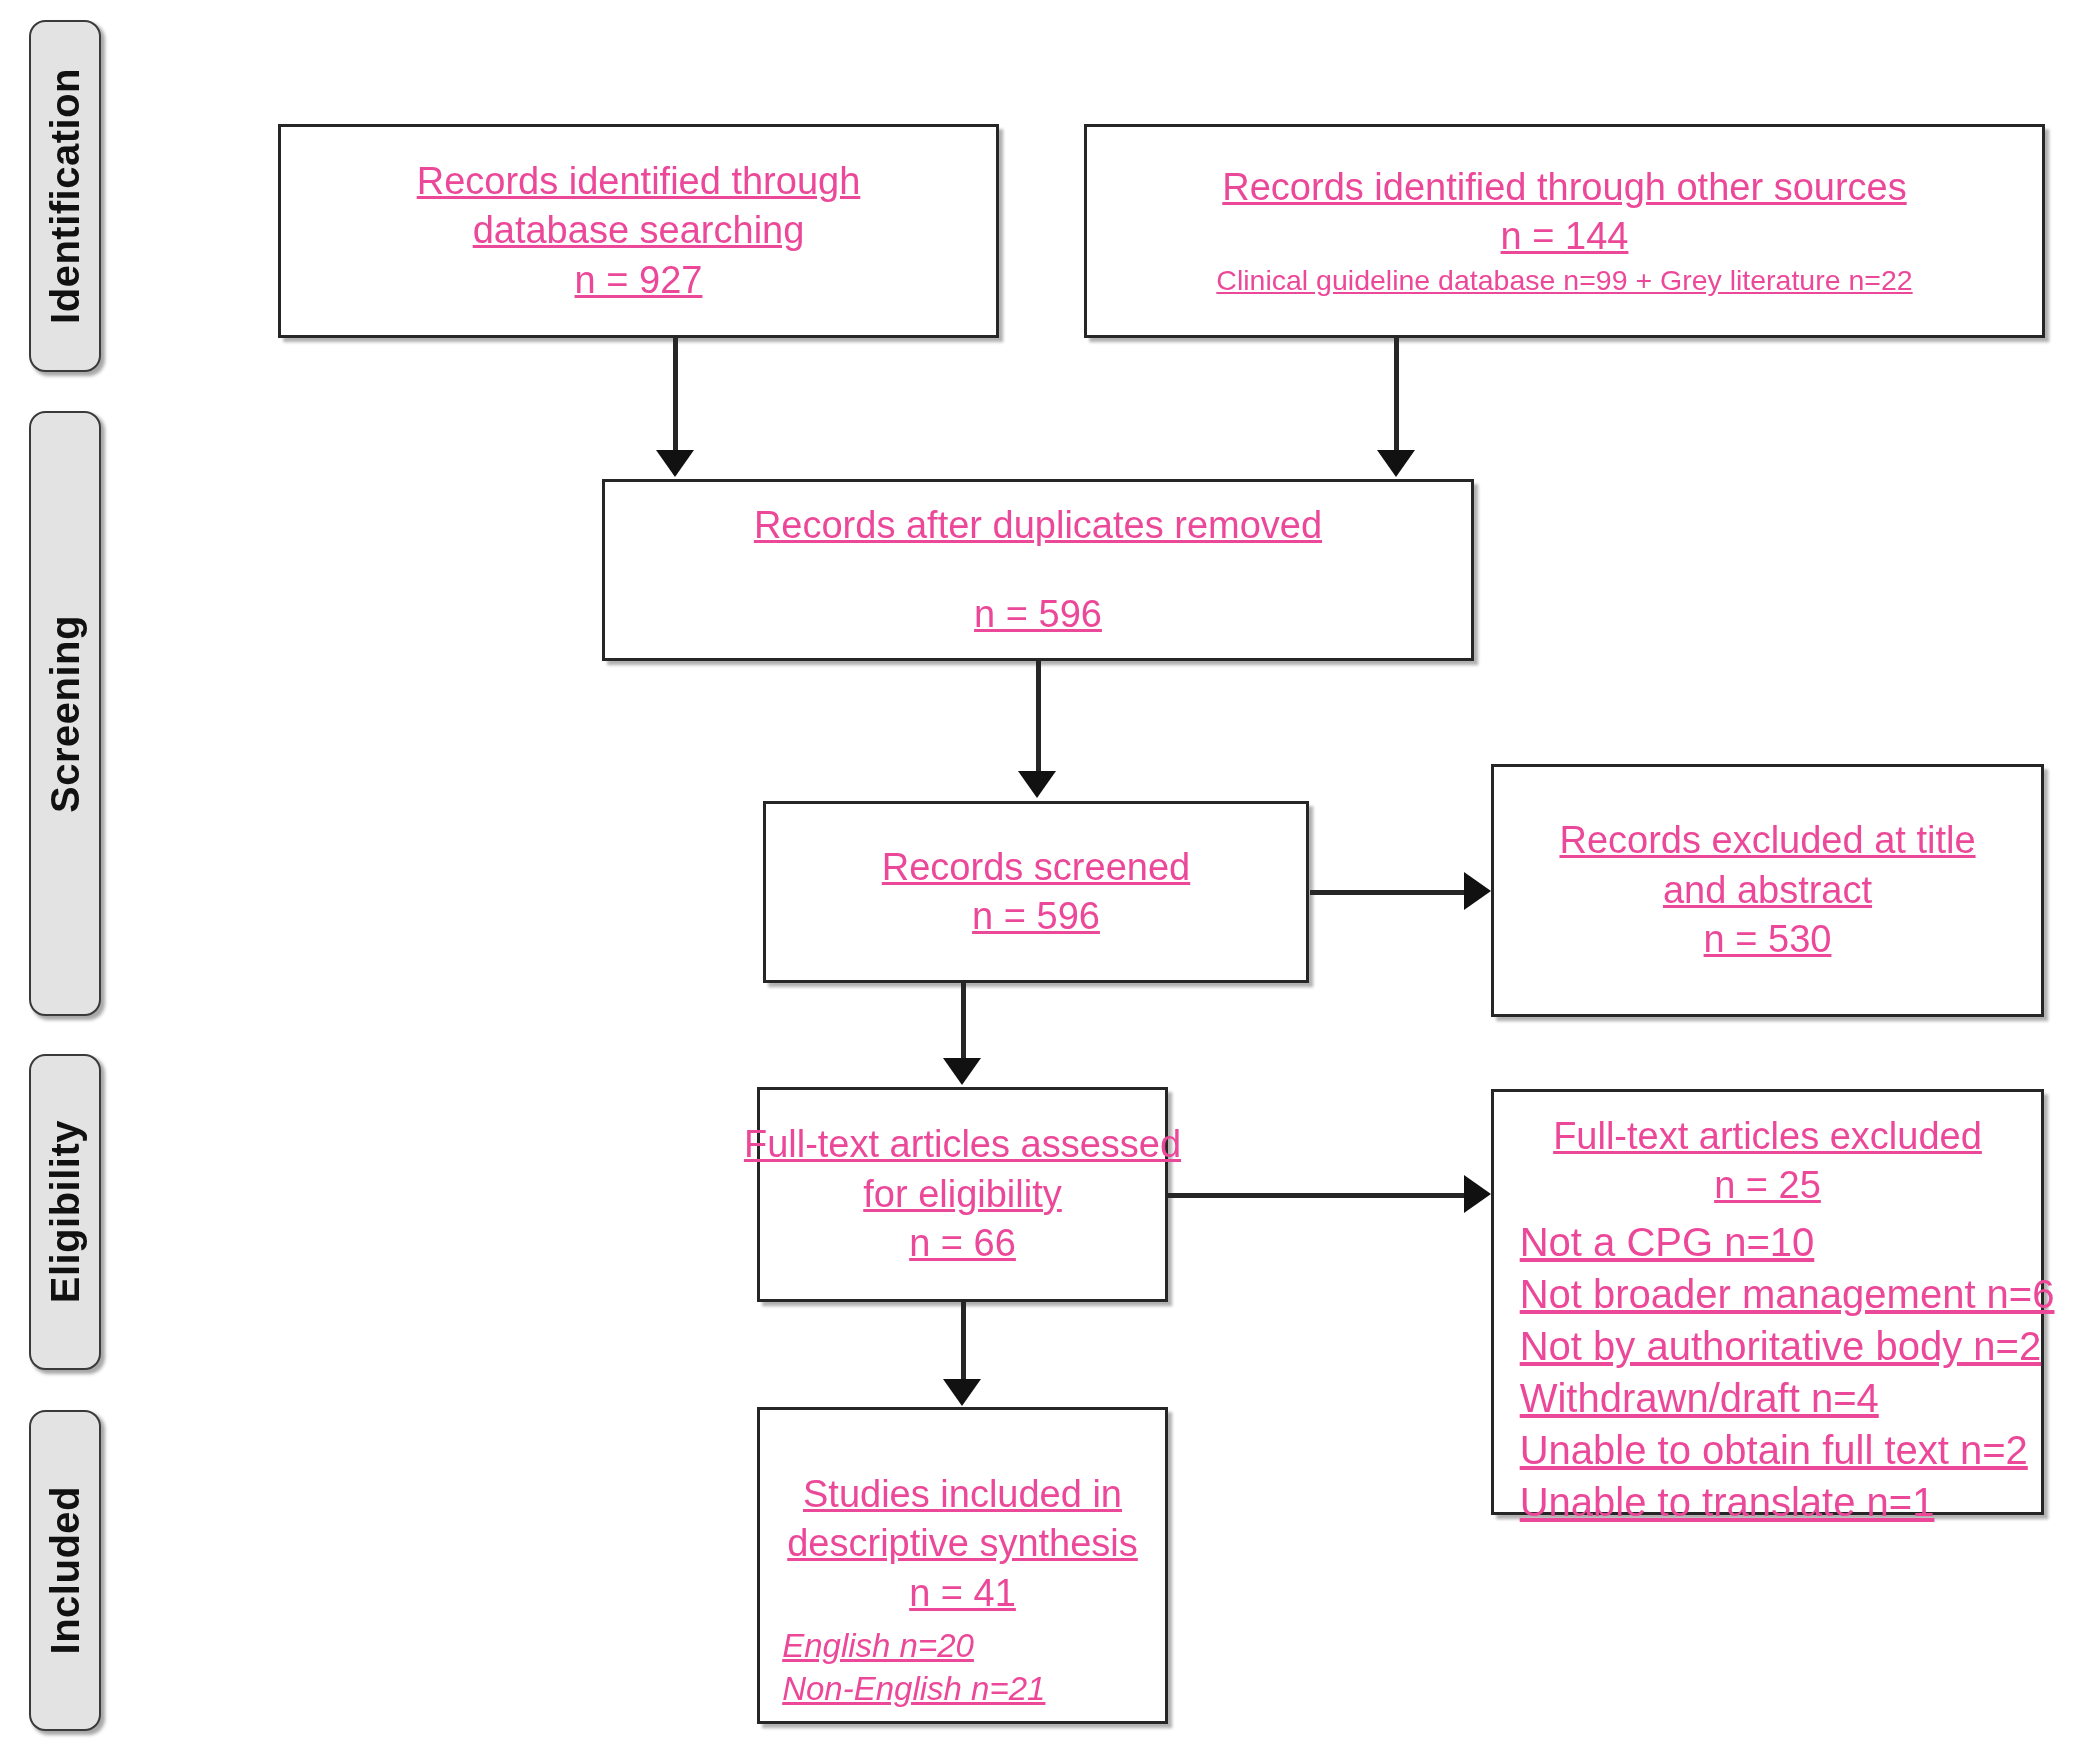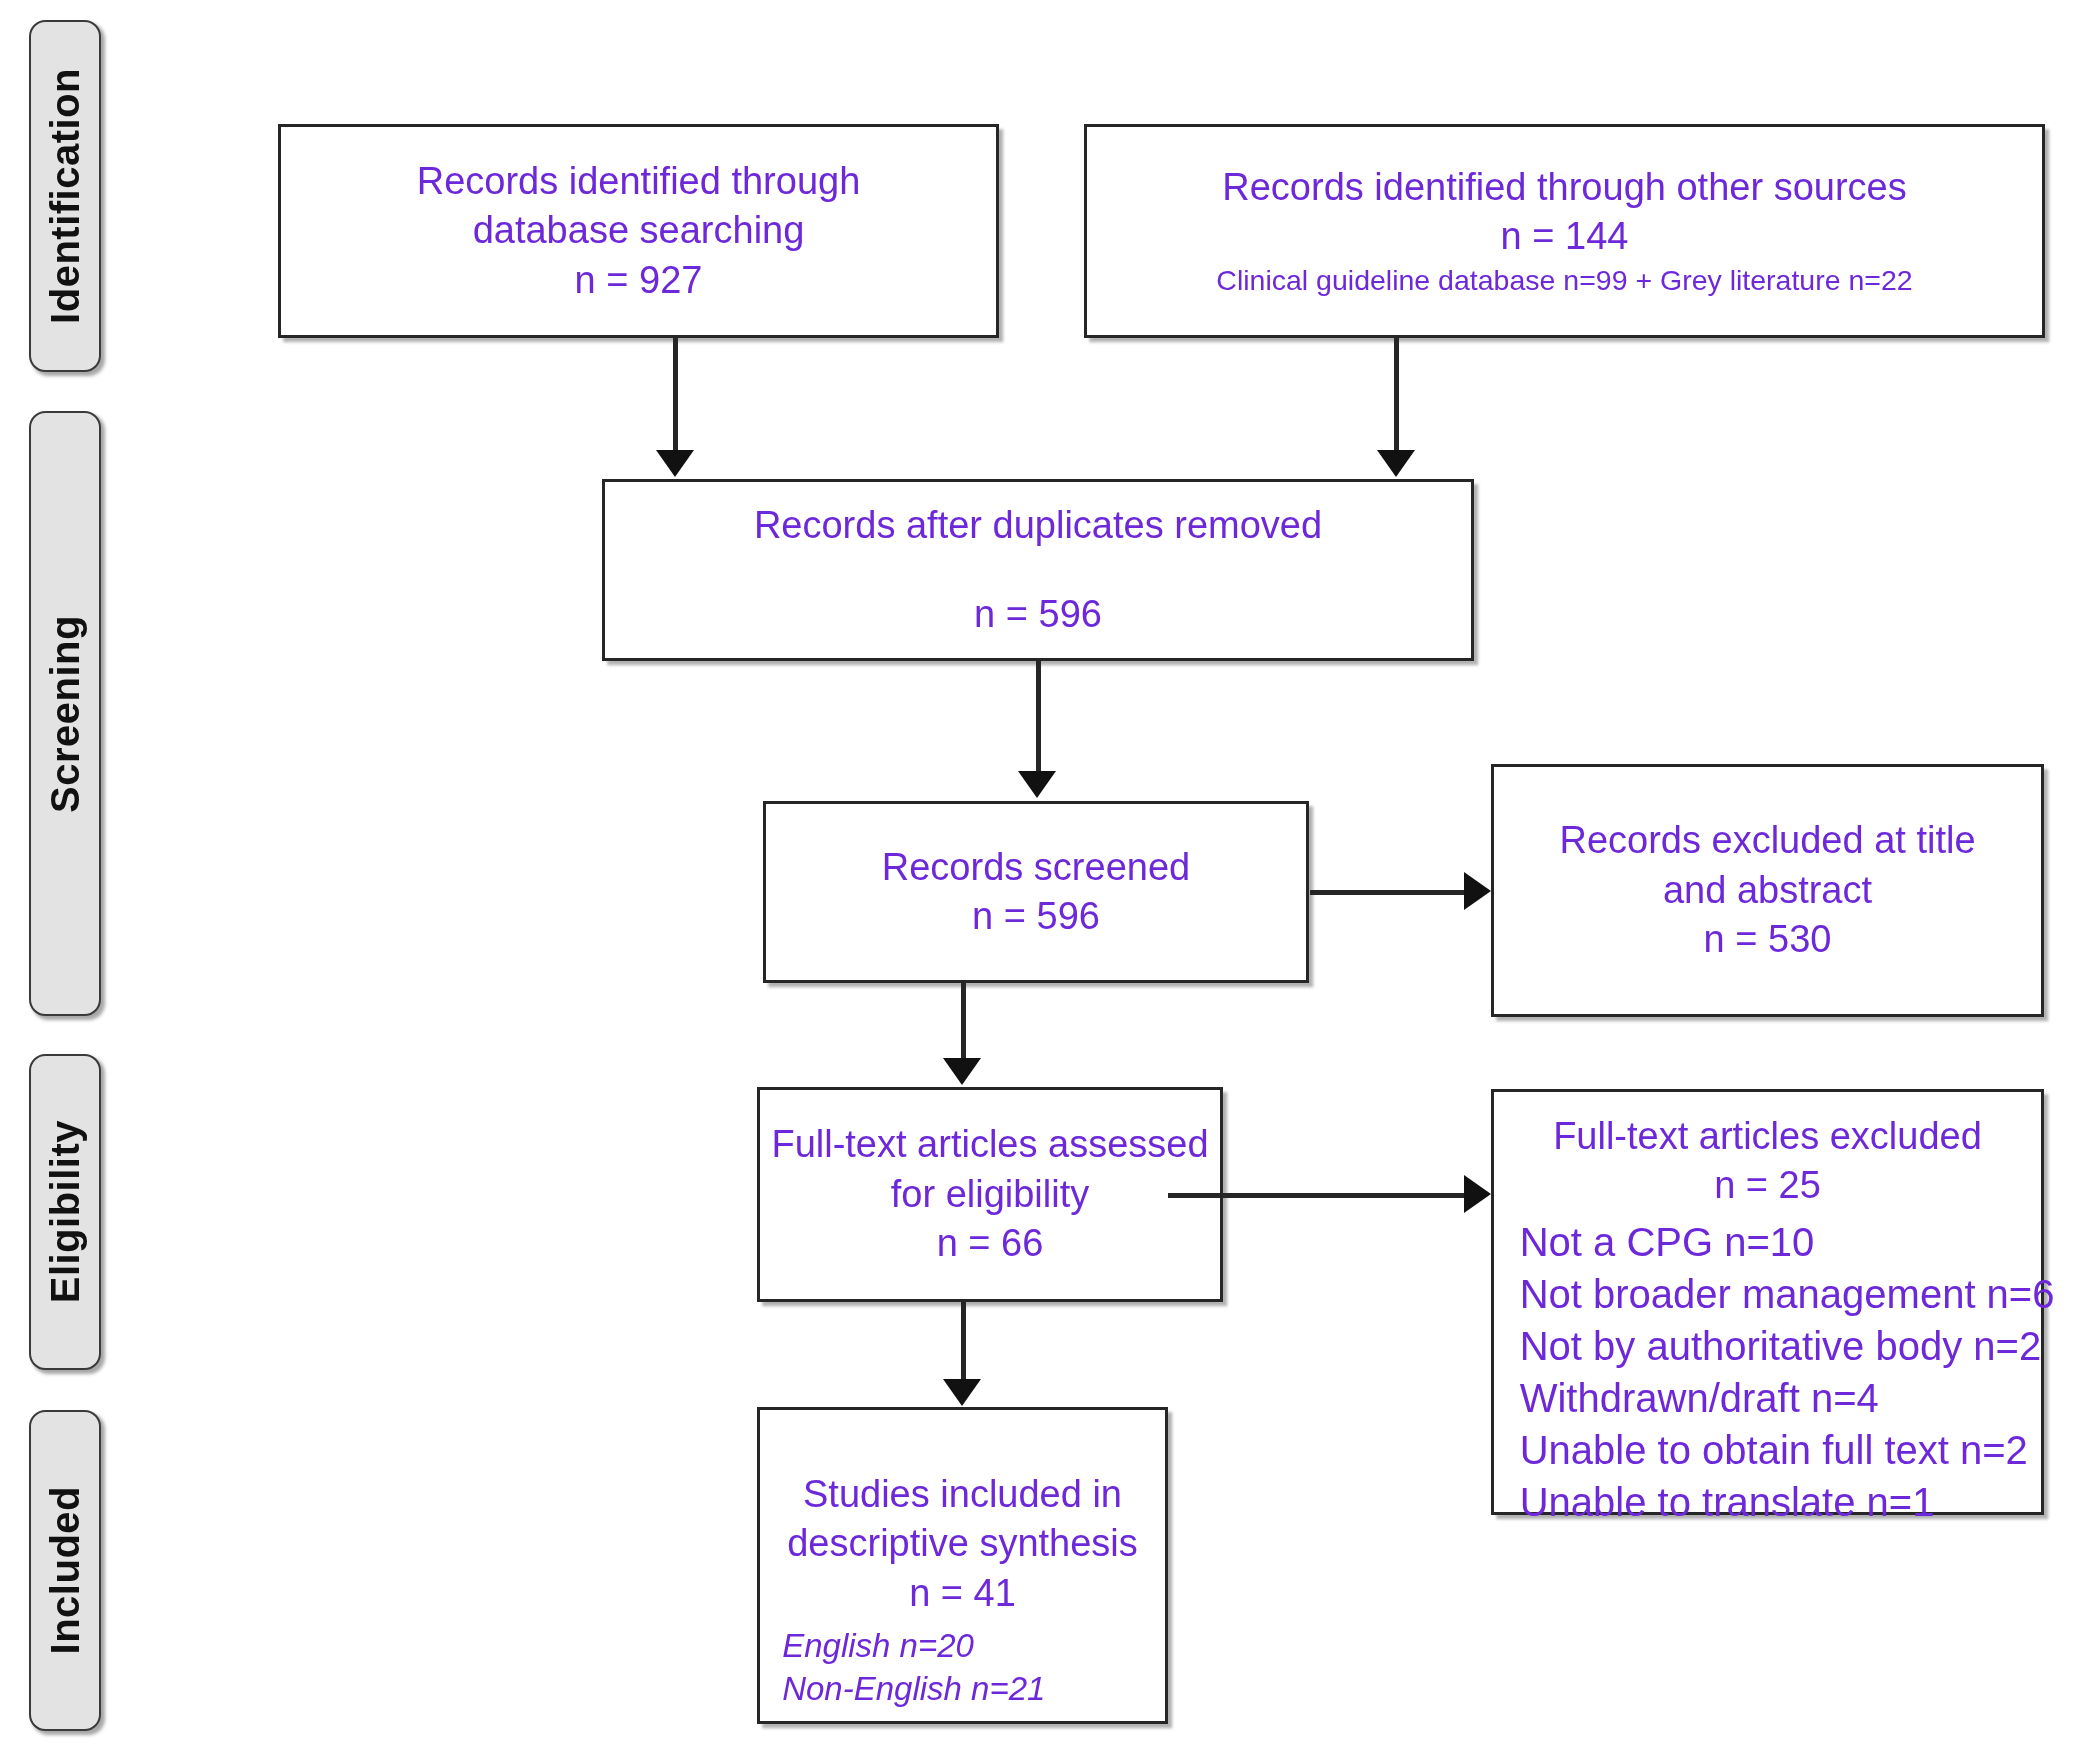--- a/index.html
+++ b/index.html
@@ -50,23 +50,24 @@
     box-shadow: 4.6px 4.6px 2.8px rgba(0,0,0,0.30);
     display: flex;
     flex-direction: column;
     align-items: center;
     justify-content: center;
     padding: 5.5px 9.2px;
   }
   .flow-box .line {
     font-size: 38px;
     line-height: 1.30;
-    color: #6d28d9;
+    color: #ec4899;
     text-align: center;
     white-space: nowrap;
+    text-decoration: underline;
   }
   .flow-box .line.small {
     font-size: 28.5px;
     line-height: 1.32;
   }
   .flow-box .line.italic {
     font-style: italic;
     font-size: 33px;
   }
   .reason-list {
@@ -175,21 +176,21 @@
 
   <div class="flow-box" style="left:1491px; top:764px; width:553px; height:253px;">
     <div class="line">Records excluded at title</div>
     <div class="line">and abstract</div>
     <div class="line">n = 530</div>
   </div>
 
   <div class="v-line" style="left:961px; top:983px; width:4.6px; height:77px;"></div>
   <div class="arrow-down" style="left:943px; top:1058px;"></div>
 
-  <div class="flow-box" style="left:757px; top:1087px; width:466px; height:215px;">
+  <div class="flow-box" style="left:757px; top:1087px; width:411px; height:215px;">
     <div class="line">Full-text articles assessed</div>
     <div class="line">for eligibility</div>
     <div class="line">n = 66</div>
   </div>
 
   <div class="h-line" style="left:1168px; top:1193px; width:303px; height:4.6px;"></div>
   <div class="arrow-right" style="left:1464px; top:1175px;"></div>
 
   <div class="flow-box" style="left:1491px; top:1089px; width:553px; height:426px; justify-content:flex-start; padding-top:20px;">
     <div class="line">Full-text articles excluded</div>

